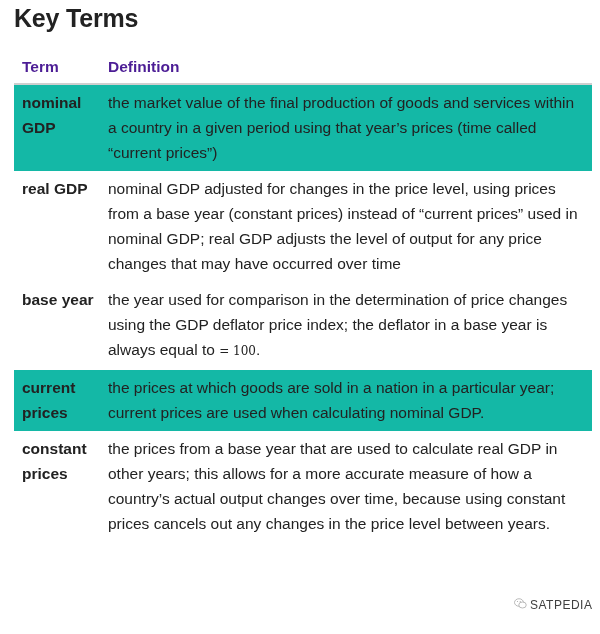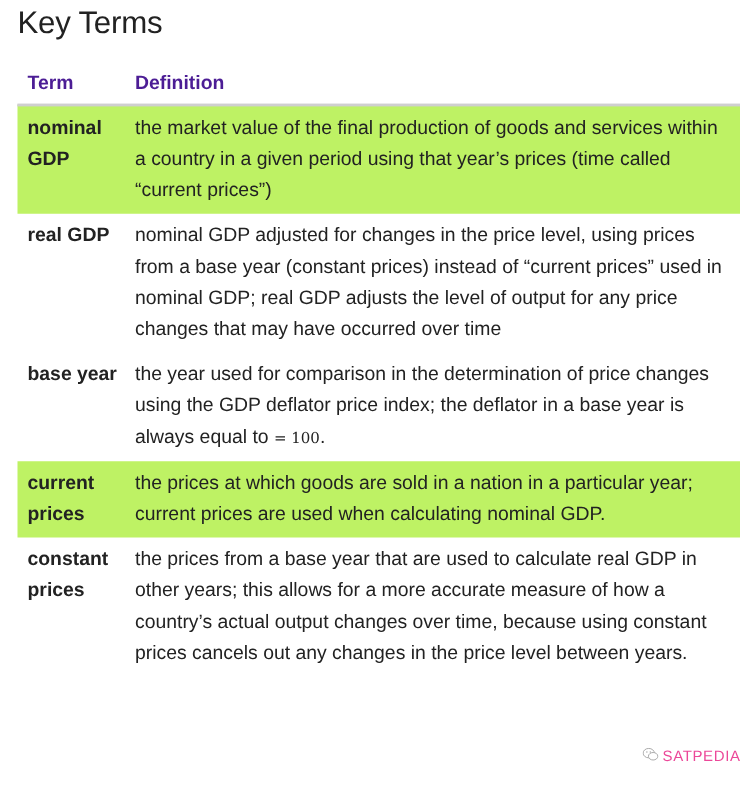--- a/index.html
+++ b/index.html
@@ -14,21 +14,21 @@
       position: relative;
       font-family: "Liberation Sans", "DejaVu Sans", sans-serif;
       color: #222222;
     }
     .page-title {
       position: absolute;
       left: 14px;
       top: 4px;
       margin: 0;
       font-size: 25px;
-      font-weight: normal;
+      font-weight: bold;
       color: #222222;
       letter-spacing: -0.2px;
     }
     .terms-table {
       position: absolute;
       left: 14px;
       top: 50px;
       width: 578px;
       border-collapse: collapse;
       font-size: 15.5px;
@@ -53,32 +53,32 @@
     .terms-table td.term {
       width: 74px;
       font-weight: bold;
       padding-right: 4px;
     }
     .terms-table td.def {
       padding-left: 8px;
       padding-right: 6px;
     }
     .terms-table tr.shaded td {
-      background: #bef264;
+      background: #14b8a6;
     }
     .math-num {
       font-family: "DejaVu Serif", "Liberation Serif", serif;
       font-size: 12px;
     }
     .watermark {
       position: absolute;
       left: 514px;
       top: 598px;
       font-size: 12px;
-      color: #ec4899;
+      color: #404040;
       letter-spacing: 0.5px;
       display: flex;
       align-items: center;
       gap: 3px;
     }
     .watermark svg {
       width: 13px;
       height: 11px;
     }
   </style>

